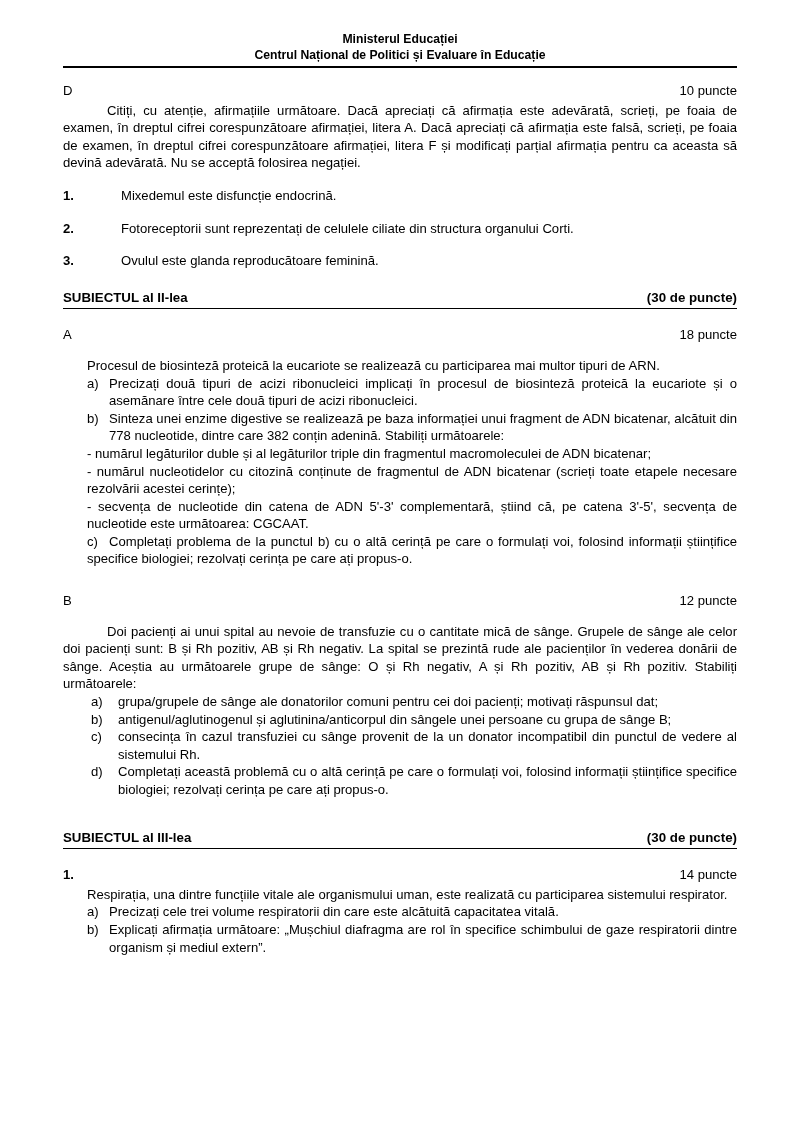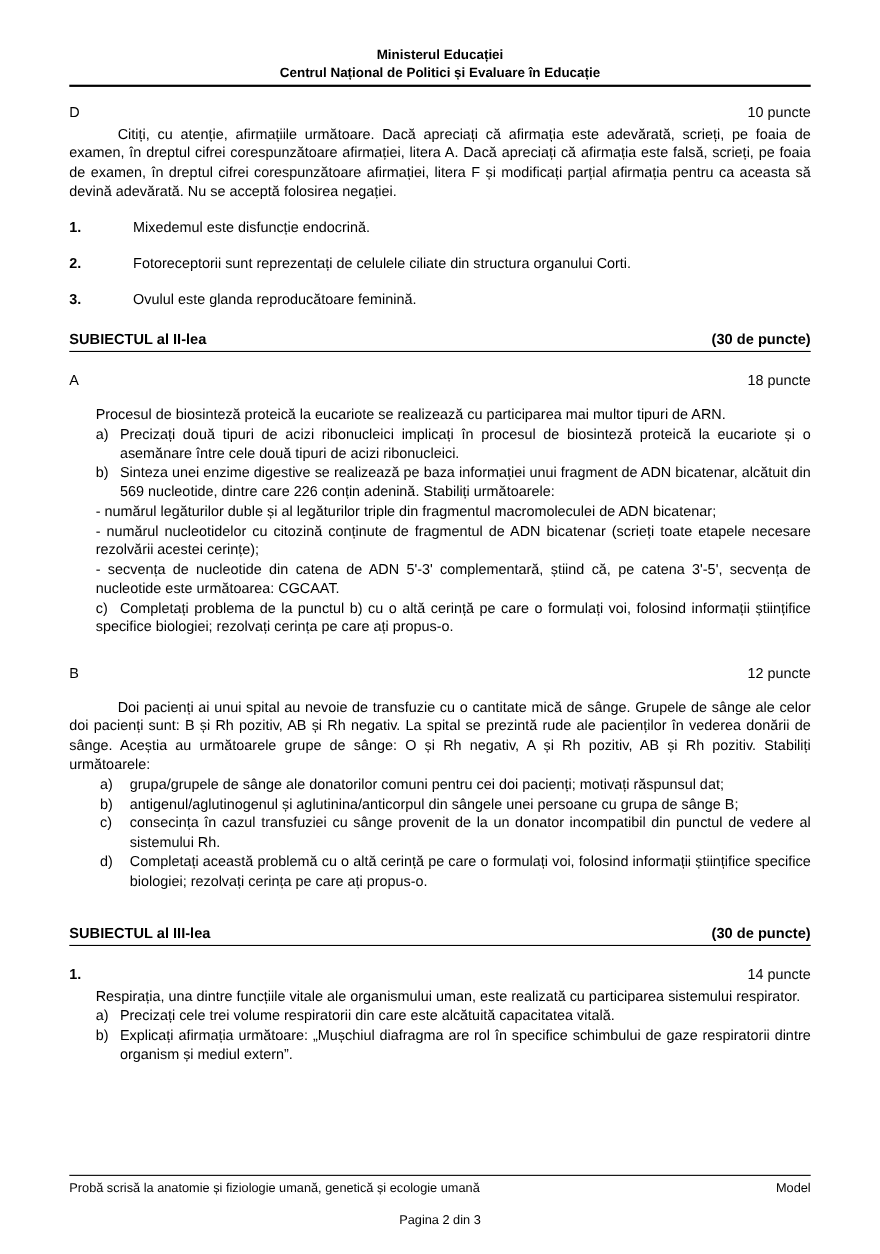--- a/index.html
+++ b/index.html
@@ -14,21 +14,21 @@
     color: #000000;
     position: relative;
     overflow: hidden;
   }
   .page {
     position: absolute;
     left: 0; top: 0;
     width: 800px;
     height: 1140px;
     box-sizing: border-box;
-    padding: 11px 63px;
+    padding: 0 63px;
   }
   
   .doc-header {
     text-align: center;
     font-size: 12.2px;
     font-weight: bold;
     line-height: 15.5px;
     padding-top: 32px;
   }
   .doc-header .line2 { white-space: nowrap; }
@@ -177,21 +177,21 @@
     <div style="height:13px"></div>
     <div class="blockA">
       <div>Procesul de biosinteză proteică la eucariote se realizează cu participarea mai multor tipuri de ARN.</div>
       <ul class="abc-list">
         <li>
           <span class="marker">a)</span>
           <span class="body">Precizați două tipuri de acizi ribonucleici implicați în procesul de biosinteză proteică la eucariote și o asemănare între cele două tipuri de acizi ribonucleici.</span>
         </li>
         <li>
           <span class="marker">b)</span>
-          <span class="body">Sinteza unei enzime digestive se realizează pe baza informației unui fragment de ADN bicatenar, alcătuit din 569 nucleotide, dintre care 226 conțin adenină. Stabiliți următoarele:</span>
+          <span class="body">Sinteza unei enzime digestive se realizează pe baza informației unui fragment de ADN bicatenar, alcătuit din 778 nucleotide, dintre care 382 conțin adenină. Stabiliți următoarele:</span>
         </li>
       </ul>
       <div class="dash-line">- numărul legăturilor duble și al legăturilor triple din fragmentul macromoleculei de ADN bicatenar;</div>
       <div class="dash-line">- numărul nucleotidelor cu citozină conținute de fragmentul de ADN bicatenar (scrieți toate etapele necesare rezolvării acestei cerințe);</div>
       <div class="dash-line">- secvența de nucleotide din catena de ADN 5'-3' complementară, știind că, pe catena 3'-5', secvența de nucleotide este următoarea: CGCAAT.</div>
       <ul class="abc-list">
         <li>
           <span class="marker">c)</span>
           <span class="body lastline-noj" style="margin-left:-22px;text-indent:22px">Completați problema de la punctul b) cu o altă cerință pe care o formulați voi, folosind informații științifice specifice biologiei; rezolvați cerința pe care ați propus-o.</span>
         </li>
@@ -248,22 +248,14 @@
         </li>
         <li>
           <span class="marker">b)</span>
           <span class="body">Explicați afirmația următoare: „Mușchiul diafragma are rol în specifice schimbului de gaze respiratorii dintre organism și mediul extern”.</span>
         </li>
       </ul>
     </div>
 
   </div>
 
-  <div class="footer-wrap">
-    <hr class="rule-thin">
-    <div class="footer-row">
-      <span>Probă scrisă la anatomie și fiziologie umană, genetică și ecologie umană</span>
-      <span>Model</span>
-    </div>
-    <div class="footer-page">Pagina 2 din 3</div>
-  </div>
 
 </div>
 
 </body></html>

